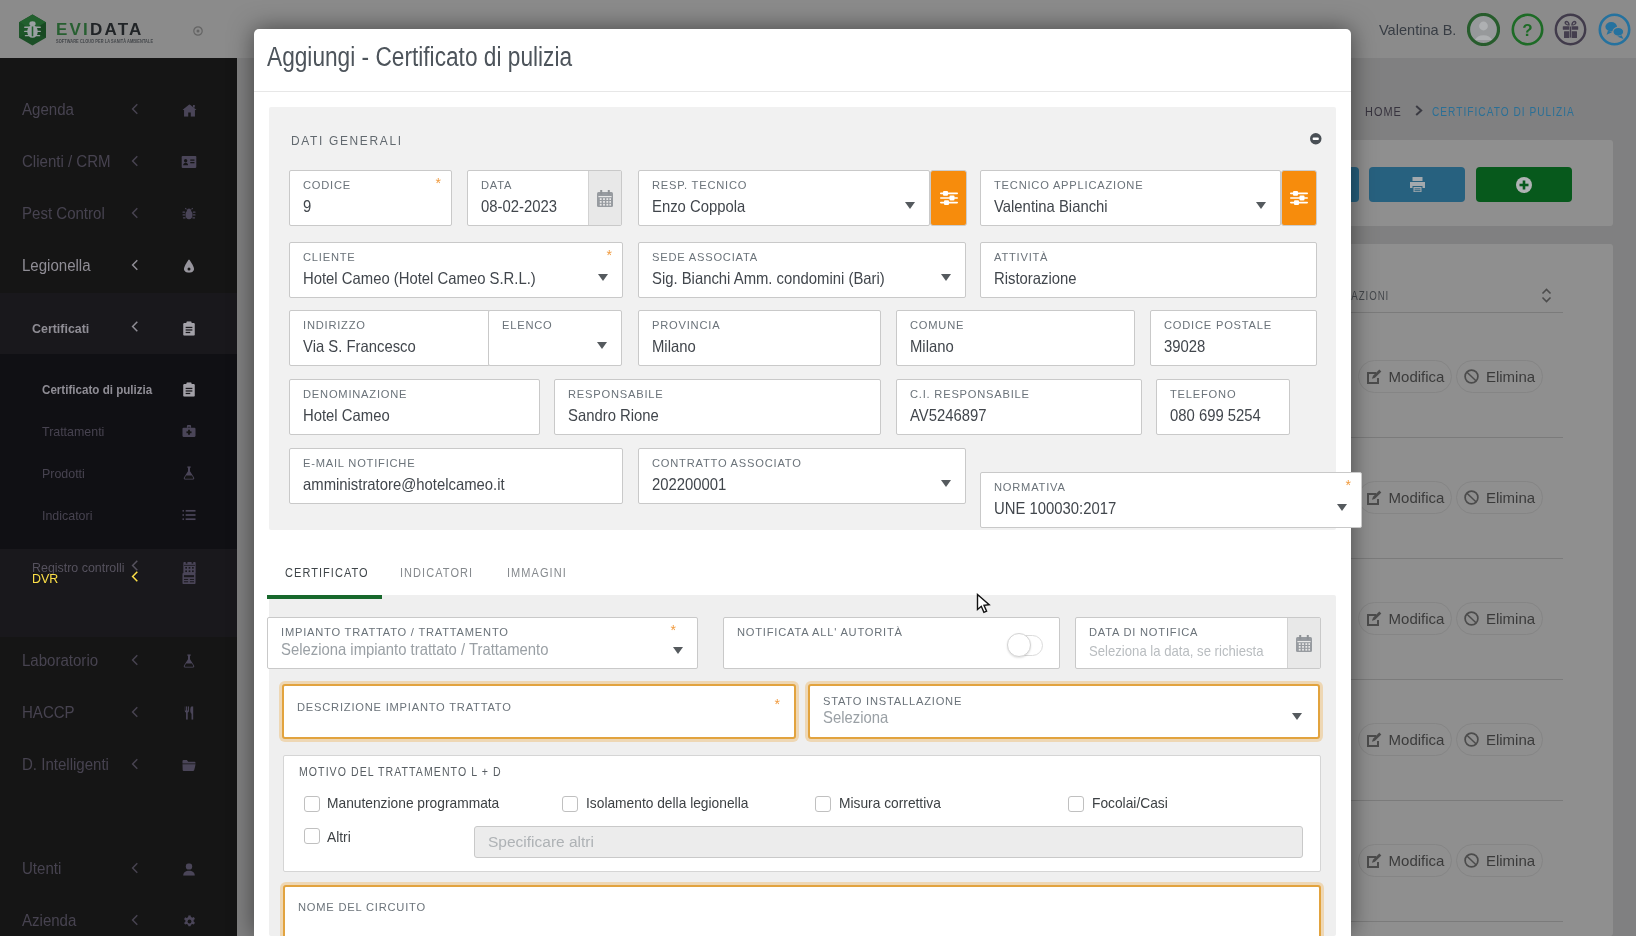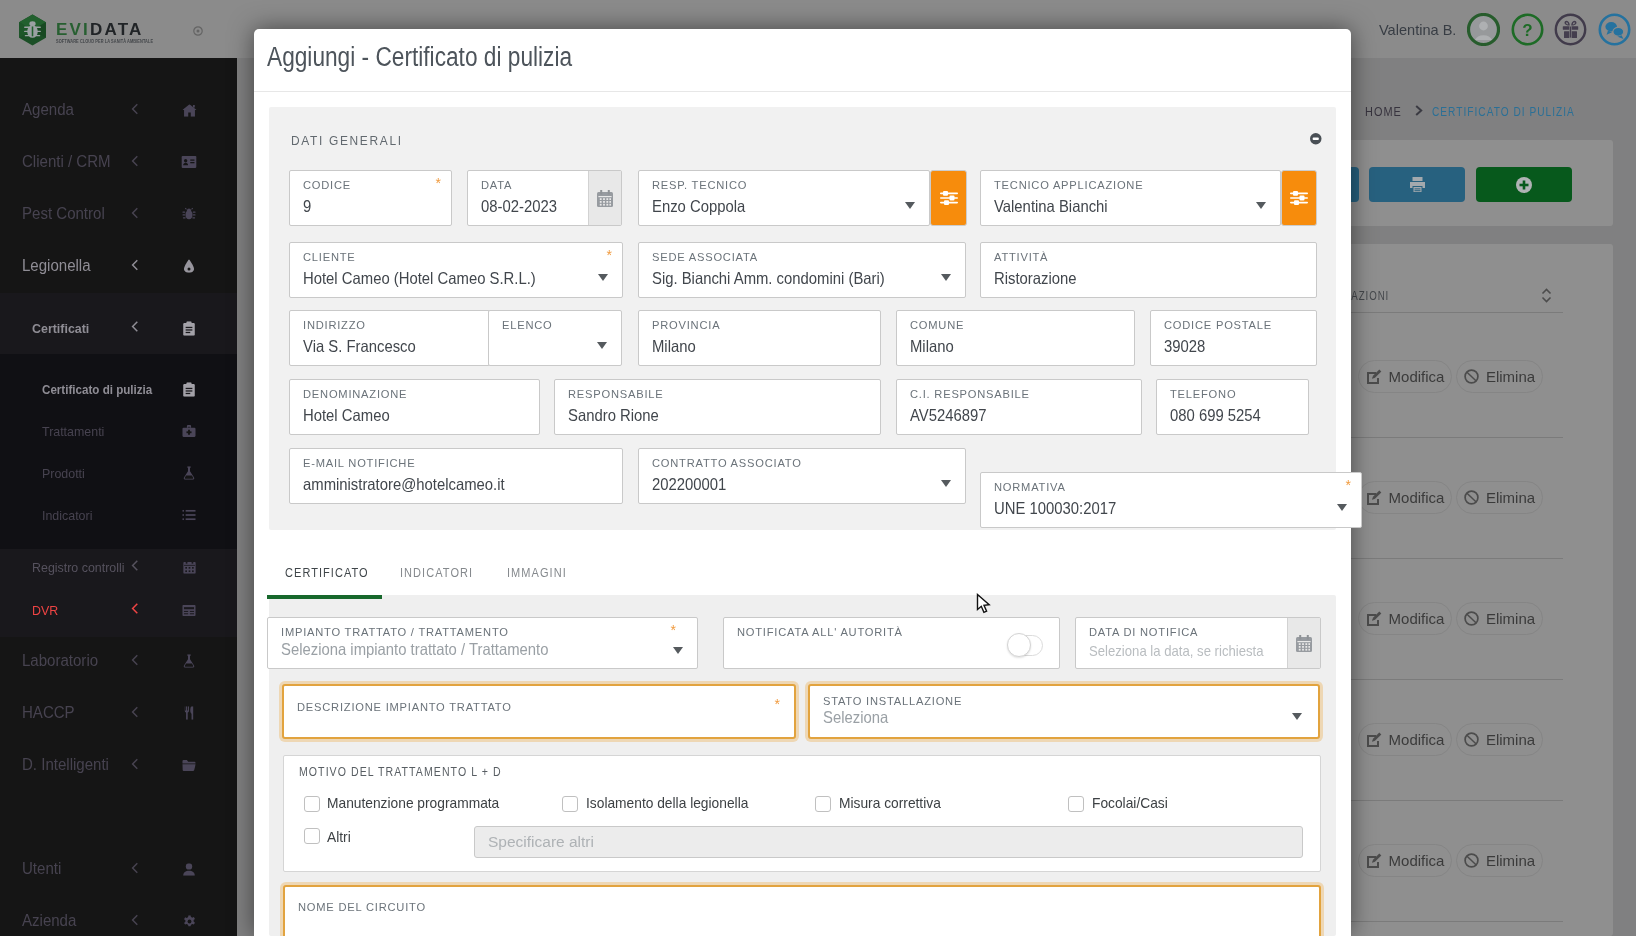--- a/index.html
+++ b/index.html
@@ -245,21 +245,21 @@
               <rect x="2.5" y="8" width="2" height="2"></rect>
               <rect x="6.5" y="8" width="2" height="2"></rect>
               <rect x="10.5" y="8" width="2" height="2"></rect>
               <rect x="2.5" y="12" width="2" height="2"></rect>
               <rect x="6.5" y="12" width="2" height="2"></rect>
               <rect x="10.5" y="12" width="2" height="2"></rect>
             </g>
           </svg>
         </span>
       </div>
-<div class="mi dim l23" style="top:532px;color:#ef4444">
+<div class="mi dim l23" style="top:500px;color:#fde047">
         <span class="mt" style="left:32px">DVR</span>
         <span class="chev"><svg width="8" height="12" viewBox="0 0 8 12">
             <path d="M6.3 1.2 1.6 6l4.7 4.8" fill="none" stroke="currentColor" stroke-width="1.5"></path>
           </svg></span>
         <span class="mic" style="color:#4a4558">
           <svg width="16" height="13" viewBox="0 0 16 13" fill="currentColor">
             <rect width="16" height="13" rx="1.2"></rect>
             <rect x="2" y="2.5" width="12" height="2.5" fill="#19181c"></rect>
             <rect x="2" y="7" width="5" height="1.2" fill="#19181c"></rect>
             <rect x="9" y="7" width="5" height="1.2" fill="#19181c"></rect>
@@ -527,21 +527,21 @@
         <span class="fv">Hotel Cameo</span>
       </div>
 <div class="fld" style="left:554px;top:379px;width:327px;height:56px">
         <span class="fl">RESPONSABILE</span>
         <span class="fv">Sandro Rione</span>
       </div>
 <div class="fld" style="left:896px;top:379px;width:246px;height:56px">
         <span class="fl">C.I. RESPONSABILE</span>
         <span class="fv">AV5246897</span>
       </div>
-<div class="fld" style="left:1156px;top:379px;width:153px;height:56px">
+<div class="fld" style="left:1156px;top:379px;width:134px;height:56px">
         <span class="fl">TELEFONO</span>
         <span class="fv">080 699 5254</span>
       </div>
 
 <div class="fld" style="left:289px;top:448px;width:334px;height:56px">
         <span class="fl">E-MAIL NOTIFICHE</span>
         <span class="fv">amministratore@hotelcameo.it</span>
       </div>
 <div class="fld" style="left:638px;top:448px;width:328px;height:56px">
         <span class="fl">CONTRATTO ASSOCIATO</span>

